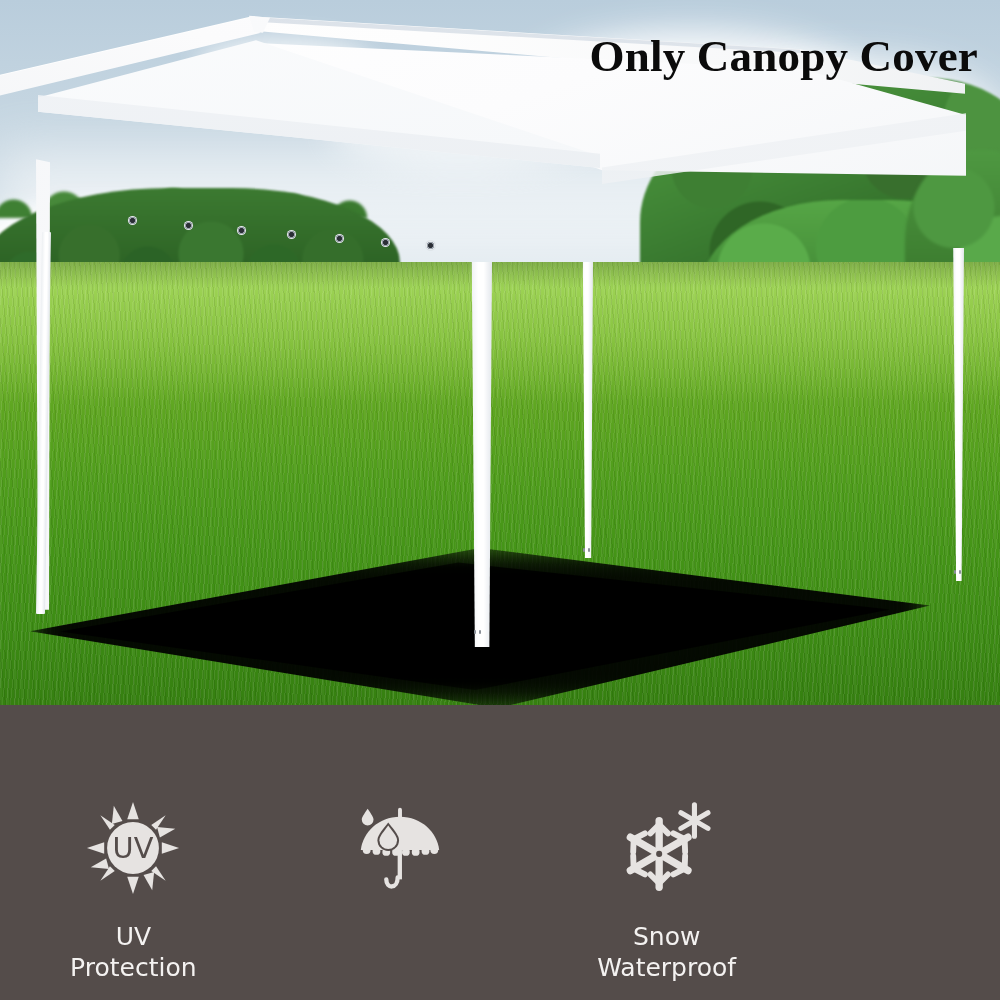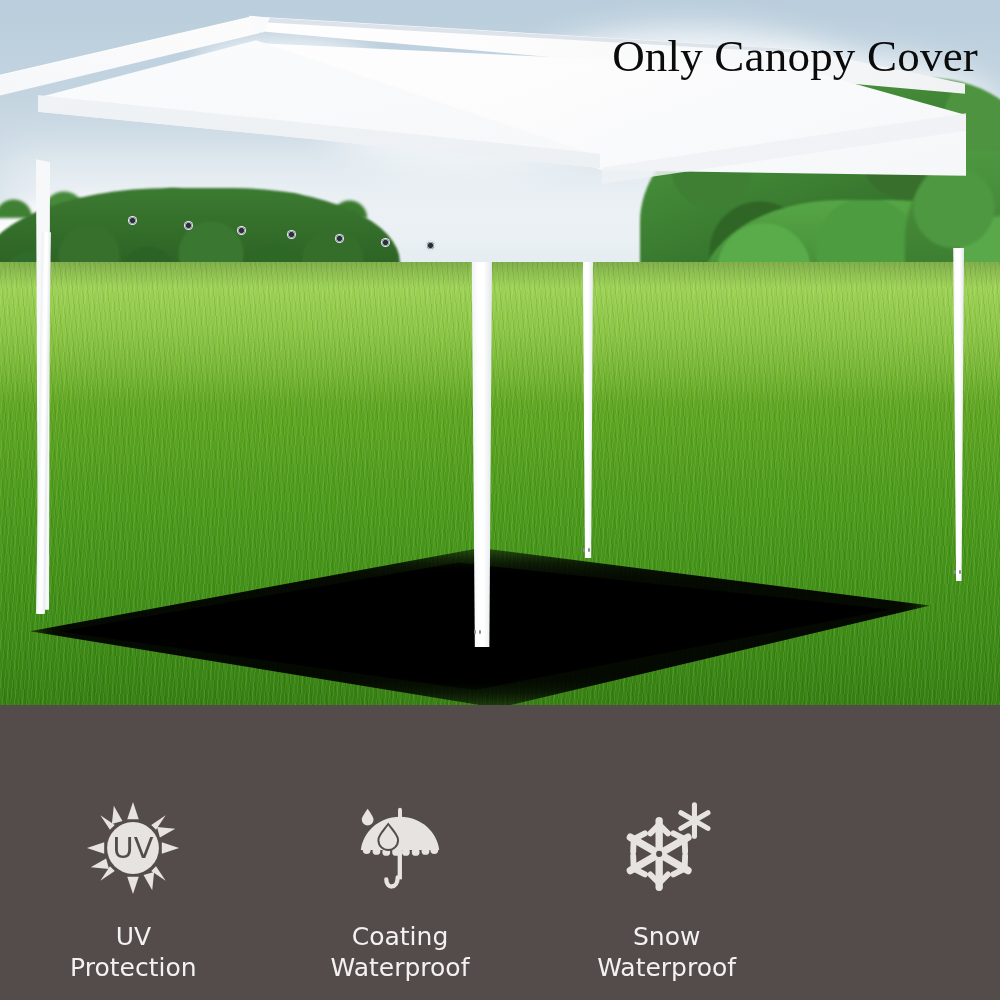--- a/index.html
+++ b/index.html
@@ -210,21 +210,21 @@
   .grommet{
     position:absolute;width:9px;height:9px;border-radius:50%;
     background:radial-gradient(circle at 50% 50%, #2b2f36 0 2.2px, #9aa2ab 2.6px 3.6px, #e8ebee 3.9px 100%);
     box-shadow:0 0 1px rgba(120,128,136,.8);
   }
 
   
   .headline{
     position:absolute;right:22px;top:34px;
     font-family:"Liberation Serif","DejaVu Serif",serif;
-    font-weight:normal;
+    font-weight:bold;
     font-size:45px;
     line-height:1;
     color:#0b0b0b;
     letter-spacing:.2px;
     white-space:nowrap;
   }
 
   
   .featurebar{
     position:absolute;left:0;top:705px;width:1000px;height:295px;
@@ -384,22 +384,20 @@
 
               <path d="M47.6 80 C47.6 92 36 92 36 82" fill="none" stroke="#e6e3e1" stroke-width="4.4" stroke-linecap="round"></path>
             </g>
 
             <path d="M38 24 C46 34 49 38 49 42 A11 11 0 0 1 27 42 C27 38 30 34 38 24 Z" fill="#544c4a"></path>
             <path d="M38 27 C44.5 35.5 47 39 47 42 A9 9 0 0 1 29 42 C29 39 31.5 35.5 38 27 Z" fill="#e6e3e1"></path>
 
             <path d="M17 10 C21 16 23 18.6 23 21 A6 6 0 0 1 11 21 C11 18.6 13 16 17 10 Z" class="ico-fill"></path>
           </svg>
         </div>
-        <div class="label">Coating
-Waterproof</div>
       </div>
 
       <div class="feature">
         <div class="icon">
           <svg width="98" height="98" viewBox="0 0 100 100" aria-hidden="true">
 
             <g transform="translate(42,56)">
               <g stroke="#e6e3e1" stroke-width="7.5" stroke-linecap="round" fill="none">
                 <line x1="0" y1="-34" x2="0" y2="34"></line>
                 <line x1="-29.4" y1="-17" x2="29.4" y2="17"></line>

